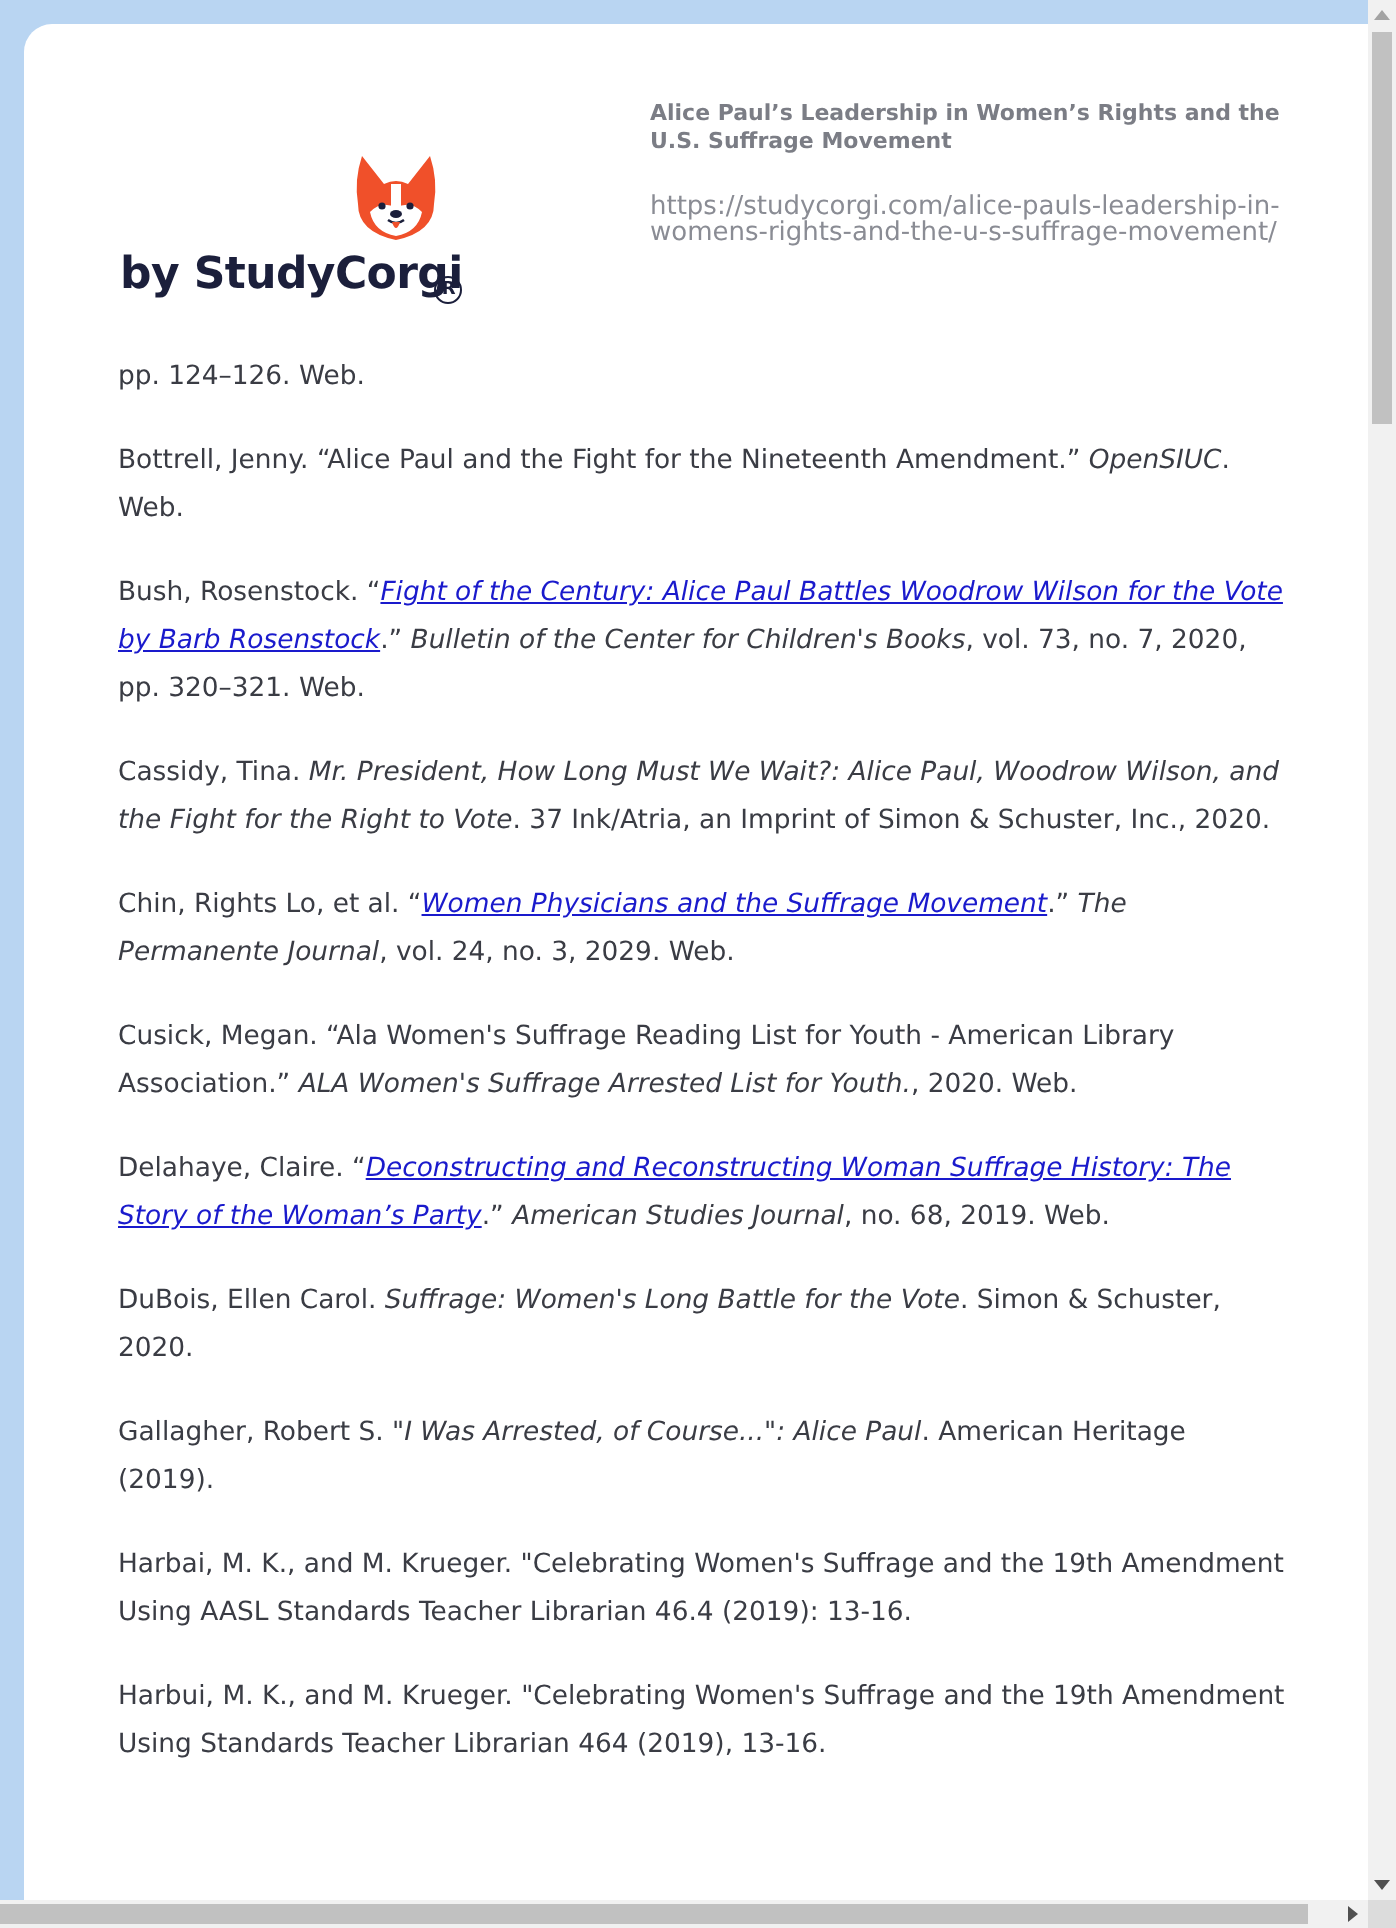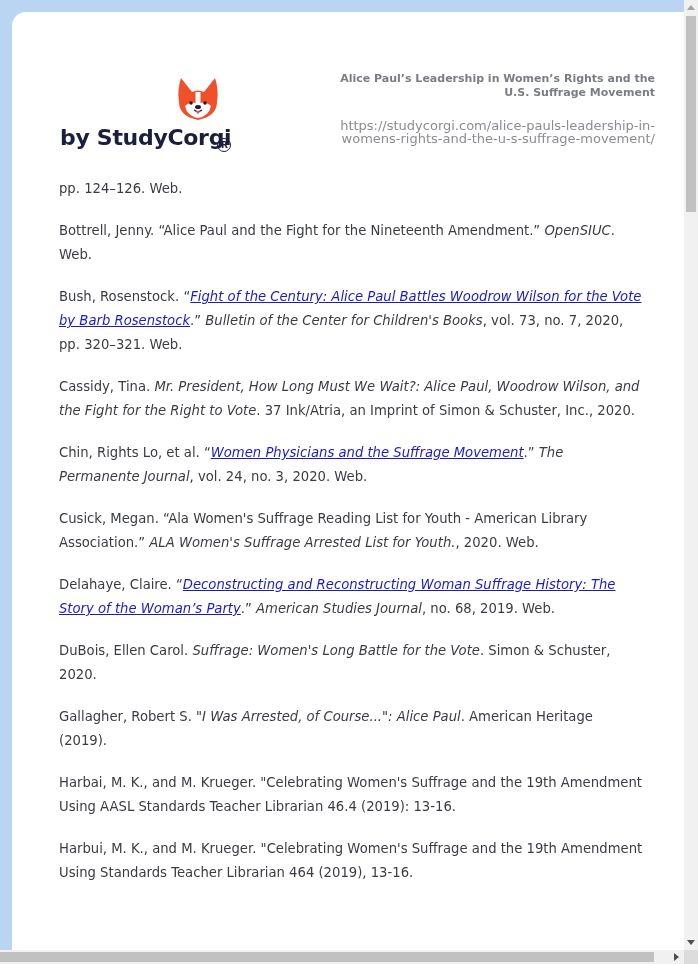--- a/index.html
+++ b/index.html
@@ -67,23 +67,22 @@
       width: 12px;
       height: 12px;
       line-height: 12px;
       text-align: center;
       font-size: 9px;
       font-weight: bold;
     }
     .doc-meta {
       position: absolute;
       right: 29px;
-      top: 60px;
+      top: 38px;
       width: 330px;
-      text-align: right;
     }
     .doc-title {
       font-family: "DejaVu Sans", sans-serif;
       font-weight: bold;
       font-size: 11px;
       line-height: 14px;
       color: #7b7d85;
     }
     .doc-url {
       font-family: "DejaVu Sans", sans-serif;
@@ -200,21 +199,21 @@
       <p class="entry">
         <span>Bottrell, Jenny. “Alice Paul and the Fight for the Nineteenth Amendment.” </span><i>OpenSIUC</i><span>. Web.</span>
       </p>
       <p class="entry">
         <span>Bush, Rosenstock. “</span><a>Fight of the Century: Alice Paul Battles Woodrow Wilson for the Vote by Barb Rosenstock</a><span>.” </span><i>Bulletin of the Center for Children's Books</i><span>, vol. 73, no. 7, 2020, pp. 320–321. Web.</span>
       </p>
       <p class="entry">
         <span>Cassidy, Tina. </span><i>Mr. President, How Long Must We Wait?: Alice Paul, Woodrow Wilson, and the Fight for the Right to Vote</i><span>. 37 Ink/Atria, an Imprint of Simon &amp; Schuster, Inc., 2020.</span>
       </p>
       <p class="entry">
-        <span>Chin, Rights Lo, et al. “</span><a>Women Physicians and the Suffrage Movement</a><span>.” </span><i>The Permanente Journal</i><span>, vol. 24, no. 3, 2020. Web.</span>
+        <span>Chin, Rights Lo, et al. “</span><a>Women Physicians and the Suffrage Movement</a><span>.” </span><i>The Permanente Journal</i><span>, vol. 24, no. 3, 2029. Web.</span>
       </p>
       <p class="entry">
         <span>Cusick, Megan. “Ala Women's Suffrage Reading List for Youth - American Library Association.” </span><i>ALA Women's Suffrage Arrested List for Youth.</i><span>, 2020. Web.</span>
       </p>
       <p class="entry">
         <span>Delahaye, Claire. “</span><a>Deconstructing and Reconstructing Woman Suffrage History: The Story of the Woman’s Party</a><span>.” </span><i>American Studies Journal</i><span>, no. 68, 2019. Web.</span>
       </p>
       <p class="entry">
         <span>DuBois, Ellen Carol. </span><i>Suffrage: Women's Long Battle for the Vote</i><span>. Simon &amp; Schuster, 2020.</span>
       </p>

